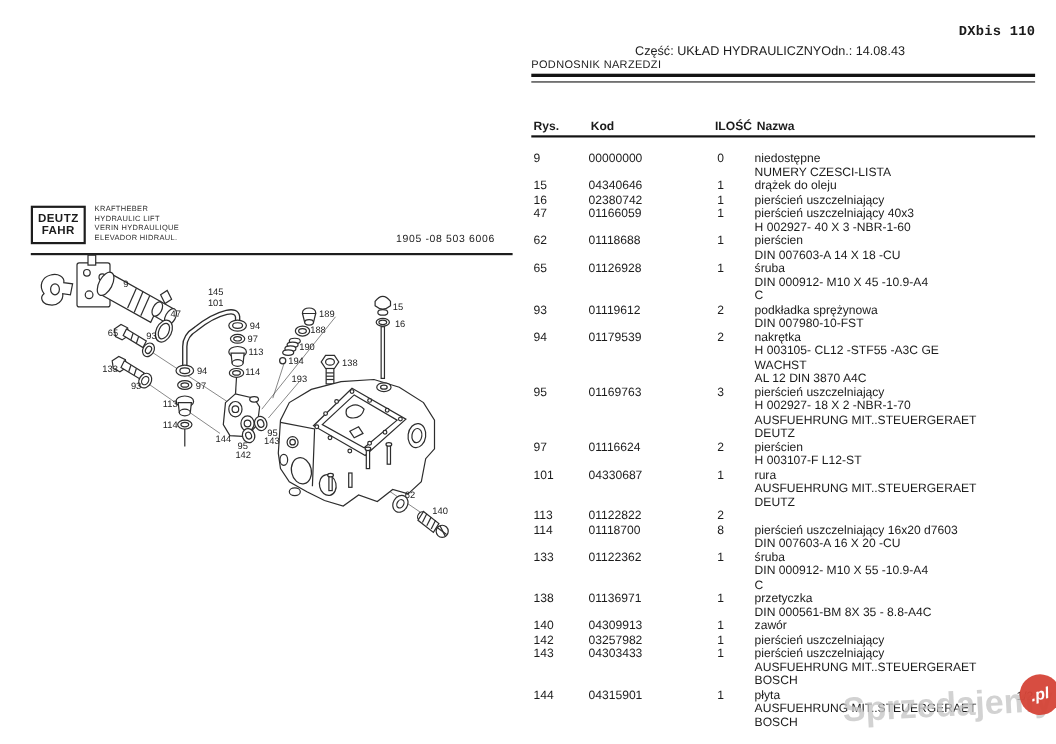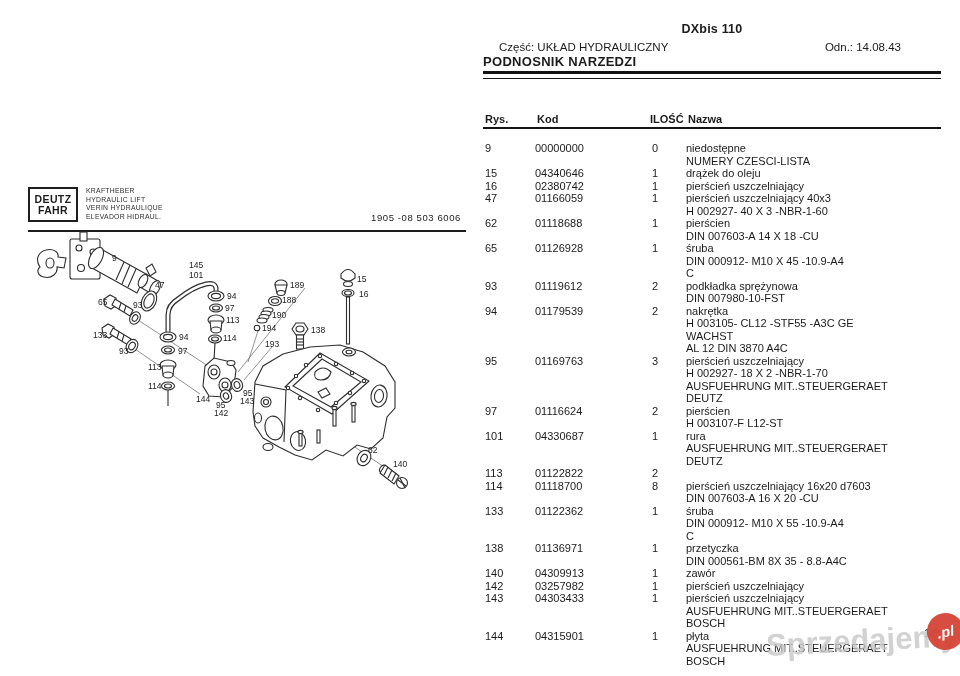--- a/index.html
+++ b/index.html
@@ -3,39 +3,39 @@
 <meta charset="utf-8">
 <style>
   html,body{margin:0;padding:0;}
   body{
     width:960px;height:676px;position:relative;overflow:hidden;
     background:#ffffff;color:#1b1b1b;
     font-family:"Liberation Sans", sans-serif;
   }
   
   .rp{position:absolute;left:483px;top:22px;width:458px;}
-  .model{text-align:center;font-weight:bold;font-size:12.5px;letter-spacing:.2px;}
-  .meta-row{display:flex;justify-content:space-between;font-size:11.5px;margin-top:5px;padding-right:40px;margin-left:16px;}
-  .section-title{font-weight:bold;font-size:13px;margin-top:1px;letter-spacing:.3px;}
+  .model{text-align:right;font-weight:bold;font-size:12.5px;letter-spacing:.2px;font-family:Liberation Mono, monospace;}
+  .meta-row{display:flex;justify-content:center;font-size:11.5px;margin-top:5px;padding-right:40px;margin-left:16px;}
+  .section-title{font-weight:normal;font-size:10px;margin-top:1px;letter-spacing:.3px;}
   .rule-double{height:4px;border-top:3px solid #131313;border-bottom:1px solid #131313;margin-top:2px;}
   .thead{display:grid;grid-template-columns:52px 113px 38px 1fr;font-weight:bold;font-size:11px;padding:2px 0 2px 2px;margin-top:32px;}
   .rule-single{border-top:2.5px solid #131313;}
   .tbody{margin-top:13px;font-size:11px;line-height:12.5px;}
   .trow{display:grid;grid-template-columns:52px 113px 38px 1fr;}
   .trow .c1{padding-left:2px;}
   .trow .c3{padding-left:4px;}
   .trow .c4 div{white-space:nowrap;}
   
   .logo-box{
     position:absolute;left:28px;top:187px;width:46px;height:31px;
     border:2px solid #1d1d1d;display:flex;flex-direction:column;align-items:center;justify-content:center;
     font-weight:bold;font-size:10.5px;line-height:10.5px;letter-spacing:.4px;
   }
   .logo-desc{position:absolute;left:86px;top:187px;font-size:6.8px;line-height:8.6px;letter-spacing:.3px;color:#2c2c2c;}
-  .doc-number{position:absolute;left:371px;top:212px;font-size:9.5px;letter-spacing:.6px;}
+  .doc-number{position:absolute;left:360px;top:212px;font-size:9.5px;letter-spacing:.6px;}
   .header-rule{position:absolute;left:28px;top:230px;width:438px;height:2px;background:#1d1d1d;}
   
   .diagram{position:absolute;left:0;top:230px;}
   svg .ln{stroke:#2d2d2d;stroke-width:1.1;fill:#ffffff;}
   svg .lnf{stroke:#2d2d2d;stroke-width:1.1;fill:none;}
   svg .thin{stroke:#4a4a4a;stroke-width:.6;fill:none;}
   svg text{font-family:"Liberation Sans",sans-serif;font-size:8.5px;fill:#1c1c1c;}
   
   .page-number{position:absolute;left:924px;top:627px;font-size:11px;color:#2a2a2a;}
   .wm{position:absolute;left:766px;top:613px;width:206px;height:52px;pointer-events:none;}

